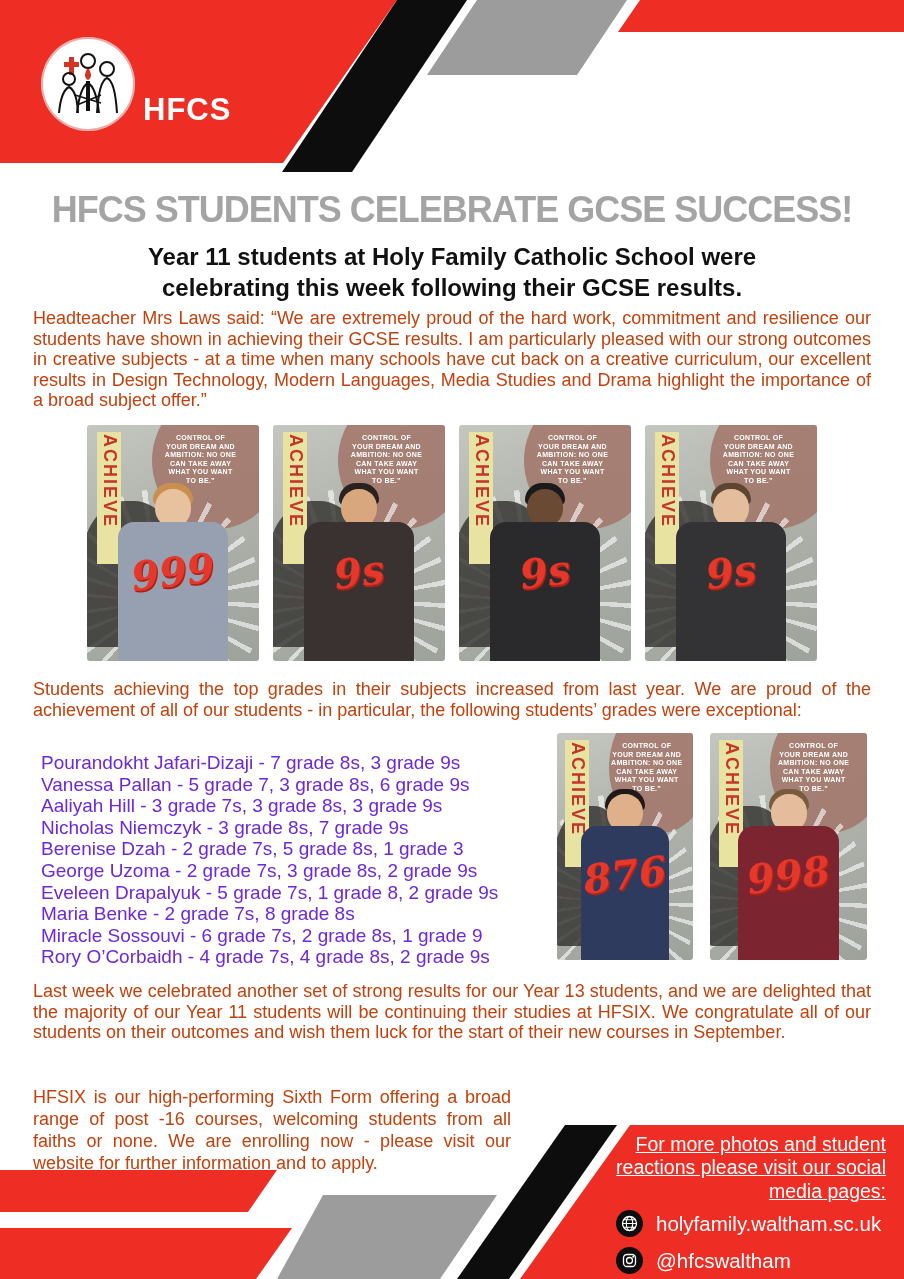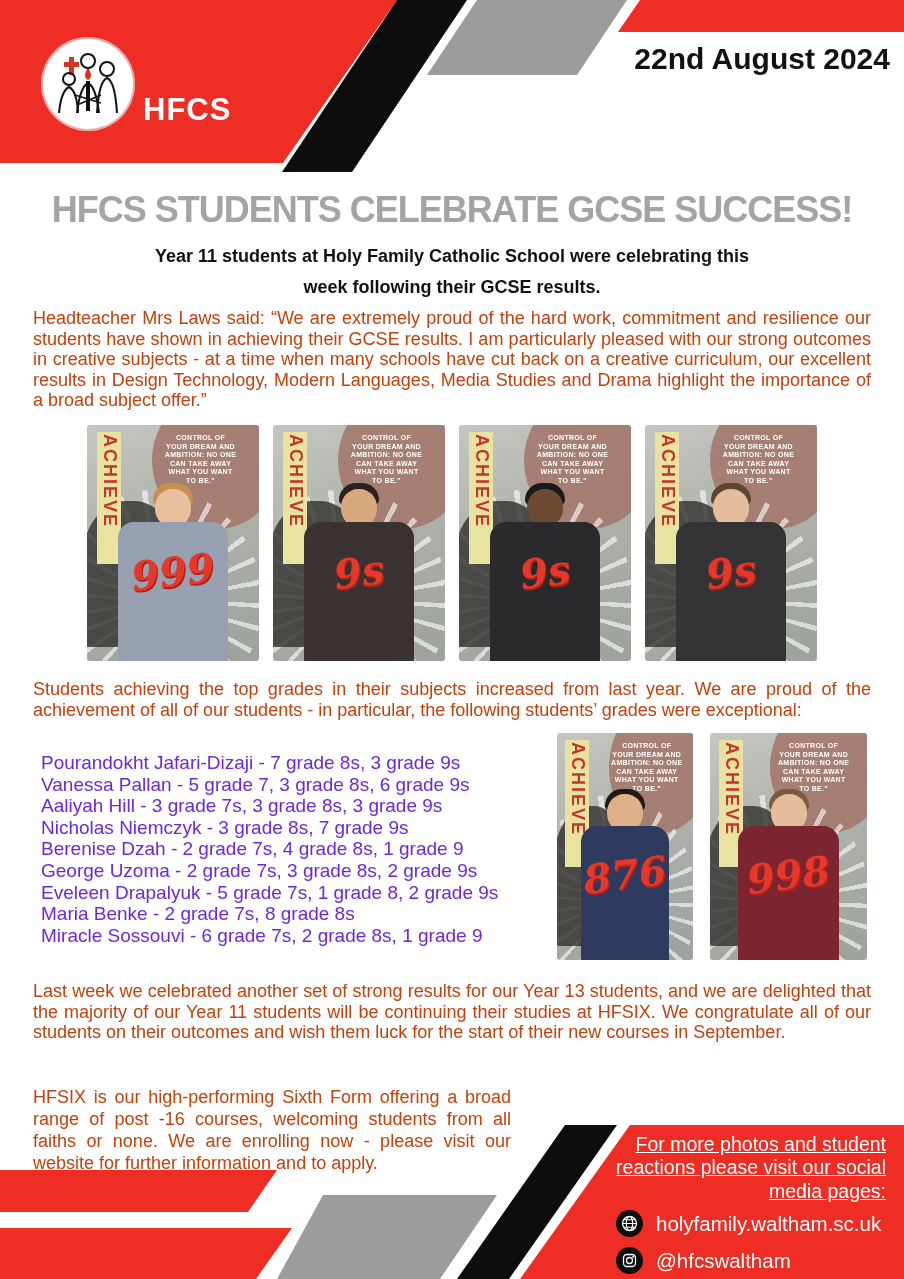--- a/index.html
+++ b/index.html
@@ -7,21 +7,21 @@
   .page{position:absolute;inset:0;}
 
   
   .header-svg{position:absolute;top:0;left:0;}
   .logo-circle{position:absolute;left:41px;top:37px;width:94px;height:94px;border-radius:50%;background:#ffffff;display:flex;align-items:center;justify-content:center;box-shadow:0 0 0 2px rgba(180,20,15,.35) inset;}
   .logo-text{position:absolute;left:143px;top:92px;color:#ffffff;font-size:31px;font-weight:bold;letter-spacing:1px;}
   .date-text{position:absolute;right:14px;top:42px;color:#111111;font-size:30px;font-weight:bold;letter-spacing:0px;}
 
   
   .headline{position:absolute;top:189px;left:0;width:904px;text-align:center;color:#a4a4a4;font-size:36px;font-weight:bold;letter-spacing:-1px;white-space:nowrap;}
-  .subheadline{position:absolute;top:241px;left:132px;width:640px;text-align:center;color:#111111;font-size:18px;font-weight:bold;line-height:31px;}
+  .subheadline{position:absolute;top:241px;left:132px;width:640px;text-align:center;color:#111111;font-size:24px;font-weight:bold;line-height:31px;}
 
   
   .para{position:absolute;left:33px;right:33px;color:#c2410c;font-size:18px;line-height:20.6px;text-align:justify;}
   .p-quote{top:308px;}
   .p-intro{top:679px;}
   .p-year13{top:981px;}
   .p-hfsix{top:1086px;line-height:22px;text-align:justify;}
   .hfsix-spacer{float:right;width:360px;height:110px;margin-top:26px;}
 
   
@@ -80,21 +80,20 @@
       <circle cx="41" cy="18" r="7" fill="none" stroke="#111111" stroke-width="2"></circle>
       <circle cx="22" cy="36" r="6" fill="none" stroke="#111111" stroke-width="2"></circle>
       <circle cx="60" cy="26" r="7" fill="none" stroke="#111111" stroke-width="2"></circle>
       <path d="M30 70 Q33 44 41 40 Q49 44 52 70" fill="none" stroke="#111111" stroke-width="2"></path>
       <path d="M12 70 Q14 48 22 44 Q30 48 31 70" fill="none" stroke="#111111" stroke-width="2"></path>
       <path d="M50 70 Q52 38 60 35 Q68 38 70 70" fill="none" stroke="#111111" stroke-width="2"></path>
       <path d="M28 52 L54 60 M54 52 L30 62" stroke="#111111" stroke-width="1.5"></path>
     </svg>
   </div>
   <div class="logo-text">HFCS</div>
-  <div class="date-text">22nd August 2024</div>
 
   <div class="headline">HFCS STUDENTS CELEBRATE GCSE SUCCESS!</div>
   <div class="subheadline">Year 11 students at Holy Family Catholic School were celebrating this week following their GCSE results.</div>
 
   <div class="para p-quote">Headteacher Mrs Laws said: “We are extremely proud of the hard work, commitment and resilience our students have shown in achieving their GCSE results. I am particularly pleased with our strong outcomes in creative subjects - at a time when many schools have cut back on a creative curriculum, our excellent results in Design Technology, Modern Languages, Media Studies and Drama highlight the importance of a broad subject offer.”</div>
 
   <div class="photo-row1" id="photo-row1">
       <div class="photo" style="--shirt: #97a0b0; --skin: #e8c19e; --hair: #c98f4e;">
     <div class="poster-circle"></div>
     <div class="poster-quote">
@@ -193,25 +192,26 @@
   </div>
     </div>
 
   <div class="para p-intro">Students achieving the top grades in their subjects increased from last year. We are proud of the achievement of all of our students - in particular, the following students’ grades were exceptional:</div>
 
   <div class="students" id="students">
       <div class="student-line">Pourandokht Jafari-Dizaji - 7 grade 8s, 3 grade 9s</div>
       <div class="student-line">Vanessa Pallan - 5 grade 7, 3 grade 8s, 6 grade 9s</div>
       <div class="student-line">Aaliyah Hill - 3 grade 7s, 3 grade 8s, 3 grade 9s</div>
       <div class="student-line">Nicholas Niemczyk - 3 grade 8s, 7 grade 9s</div>
-      <div class="student-line">Berenise Dzah - 2 grade 7s, 4 grade 8s, 1 grade 9</div>
+      <div class="student-line">Berenise Dzah - 2 grade 7s, 5 grade 8s, 1 grade 3</div>
       <div class="student-line">George Uzoma - 2 grade 7s, 3 grade 8s, 2 grade 9s</div>
       <div class="student-line">Eveleen Drapalyuk - 5 grade 7s, 1 grade 8, 2 grade 9s</div>
       <div class="student-line">Maria Benke - 2 grade 7s, 8 grade 8s</div>
       <div class="student-line">Miracle Sossouvi - 6 grade 7s, 2 grade 8s, 1 grade 9</div>
+      <div class="student-line">Rory O’Corbaidh - 4 grade 7s, 4 grade 8s, 2 grade 9s</div>
     </div>
 
   <div class="para p-year13">Last week we celebrated another set of strong results for our Year 13 students, and we are delighted that the majority of our Year 11 students will be continuing their studies at HFSIX. We congratulate all of our students on their outcomes and wish them luck for the start of their new courses in September.</div>
 
   <div class="para p-hfsix">
     <span class="hfsix-spacer"></span><span>HFSIX is our high-performing Sixth Form offering a broad range of post -16 courses, welcoming students from all faiths or none. We are enrolling now - please visit our website for further information and to apply.</span>
   </div>
 
   <svg class="footer-svg" width="904" height="160" viewBox="0 0 904 160">
     <polygon points="0,51 277,51 248,93 0,93" fill="#ee2d24"></polygon>

